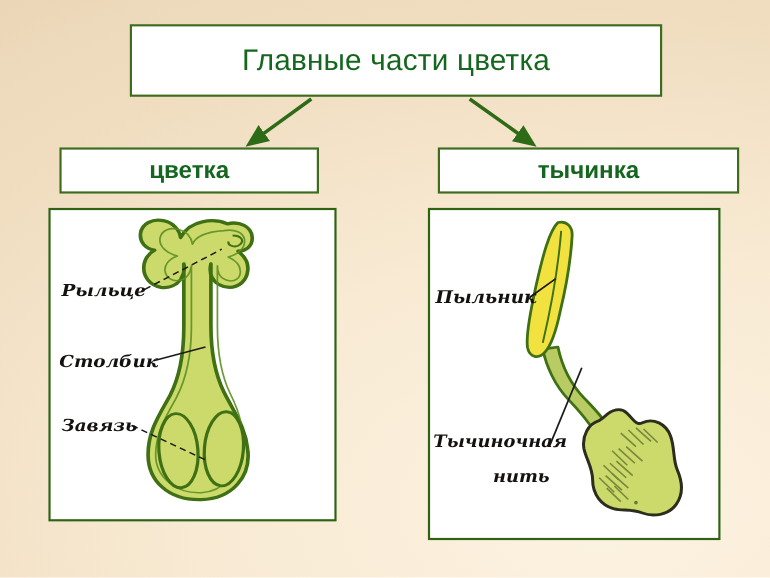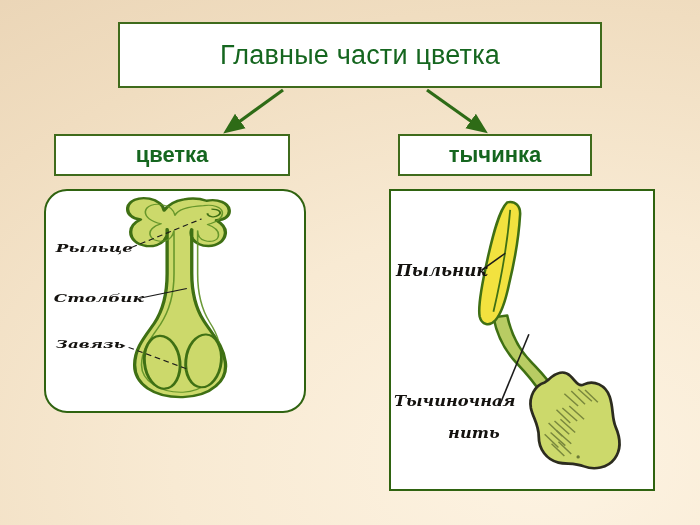--- a/index.html
+++ b/index.html
@@ -41,21 +41,21 @@
     color: #15661f;
     font-size: 27px;
     font-weight: normal;
     letter-spacing: .2px;
     line-height: 1;
   }
   .label-box {
     height: 42px;
   }
   #pistil-box { left: 54px;  top: 134px; width: 236px; }
-  #stamen-box { left: 398px; top: 134px; width: 194px; }
+  #stamen-box { left: 398px; top: 134px; width: 274px; }
   .label-text {
     color: #15661f;
     font-size: 22px;
     font-weight: bold;
     line-height: 1;
   }
 
   
   #arrows {
     position: absolute;
@@ -65,21 +65,21 @@
   }
 
   
   .panel {
     position: absolute;
     background: #ffffff;
     border: 2px solid #2f6310;
     box-sizing: border-box;
     overflow: hidden;
   }
-  #pistil-panel { left: 44px;  top: 189px; width: 262px; height: 224px; border-radius: 23px; }
+  #pistil-panel { left: 44px;  top: 189px; width: 262px; height: 285px; }
   #stamen-panel { left: 389px; top: 189px; width: 266px; height: 302px; }
   .panel svg { display: block; width: 100%; height: 100%; }
 
   .anno {
     font-family: "DejaVu Serif", serif;
     font-style: italic;
     font-weight: bold;
     font-size: 17px;
     fill: #14120f;
   }

